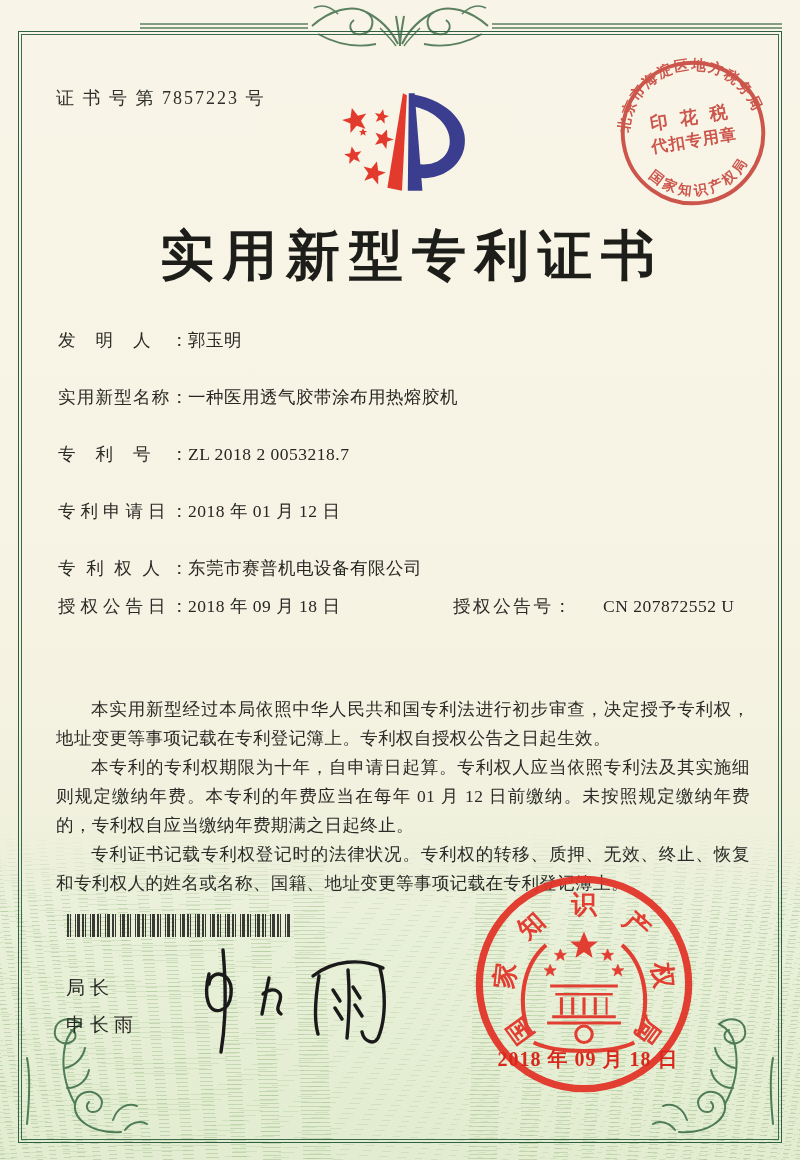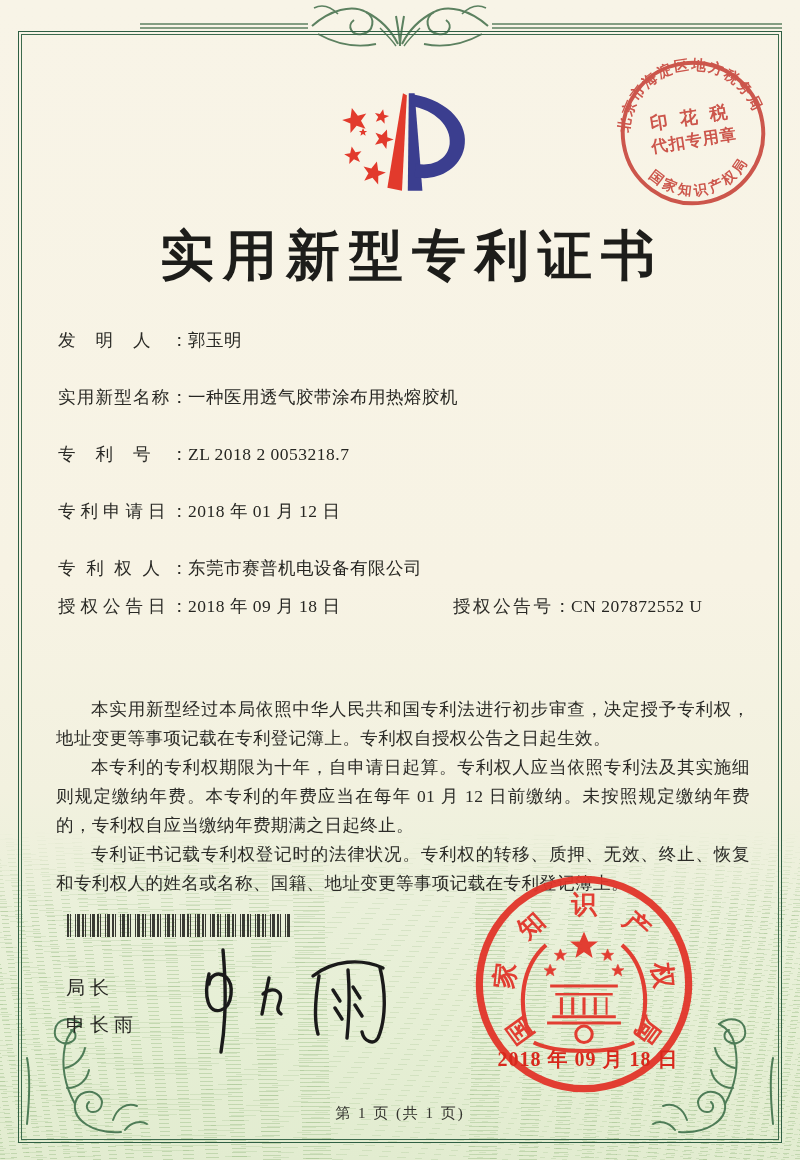--- a/index.html
+++ b/index.html
@@ -22,21 +22,21 @@
   .tax-stamp{left:604px;top:44px;transform:rotate(-9deg);opacity:.92;}
   .logo{left:328px;top:80px;}
   .title{position:absolute;left:0;top:208px;width:100%;margin:12px;text-align:center;
     font-size:54px;font-weight:700;letter-spacing:9px;color:#1d1d1a;}
   .fields{position:absolute;left:58px;top:328px;right:54px;font-size:17.5px;}
   .frow{display:flex;line-height:25px;margin-bottom:32px;position:relative;}
   .frow.addr{line-height:26px;margin-bottom:2px;}
   .frow.tight{margin-bottom:13px;}
   .flabel{display:inline-block;width:130px;flex:0 0 130px;text-align:justify;text-align-last:justify;color:#2a2a26;}
   .fvalue{flex:1;letter-spacing:.5px;}
-  .grantno{position:absolute;left:395px;top:0;display:flex;width:330px;}
+  .grantno{position:absolute;left:395px;top:0;display:flex;width:330px;gap:32px;}
   .grantno .flabel{width:118px;flex:0 0 118px;}
   .paras{position:absolute;left:56px;right:50px;top:695px;}
   .paras p{margin:0;font-size:17.5px;line-height:29px;text-indent:2em;text-align:justify;letter-spacing:.4px;color:#2b2b27;}
   .barcode{position:absolute;left:67px;top:914px;width:224px;height:23px;opacity:.88;
     background:repeating-linear-gradient(90deg,#22221e 0 2px,transparent 2px 3px,#22221e 3px 4px,transparent 4px 8px,#22221e 8px 9px,transparent 9px 10px,#22221e 10px 13px,transparent 13px 15px);}
   .officer-title{position:absolute;left:66px;top:975px;font-size:19px;letter-spacing:5px;}
   .officer-name{position:absolute;left:66px;top:1012px;font-size:19px;letter-spacing:5px;}
   .signature{left:185px;top:944px;}
   .seal{left:466px;top:866px;opacity:.95;}
   .seal-date{position:absolute;left:478px;top:1046px;width:220px;text-align:center;
@@ -90,20 +90,21 @@
       <path d="M54,96 C44,78 40,58 44,38 C46,28 52,20 60,16"></path>
       <path d="M60,16 C50,8 36,10 34,22 C32,32 42,38 50,34 C56,31 56,24 50,22"></path>
       <path d="M44,60 C54,58 62,50 64,40"></path>
       <path d="M46,80 C58,80 66,72 68,62"></path>
       <path d="M92,112 C96,100 106,94 116,98"></path>
       <path d="M104,122 C110,114 120,112 126,116"></path>
       <path d="M6,50 C10,70 8,96 6,116"></path>
     </g>
   </svg>
 
+  <div class="cert-no">证 书 号 第 7857223 号</div>
 
   <svg class="tax-stamp" width="178" height="178" viewBox="0 0 180 180">
     <defs>
       <path id="arcT" d="M 34,124 A 65,65 0 1 1 146,124" fill="none"></path>
       <path id="arcB" d="M 40,128 A 63,63 0 0 0 140,128" fill="none"></path>
     </defs>
     <circle cx="90" cy="90" r="71" fill="none" stroke="#c9493f" stroke-width="4"></circle>
     <text font-size="14.5" fill="#c9493f" font-weight="700" letter-spacing="2">
       <textPath href="#arcT" startOffset="50%" text-anchor="middle">北京市海淀区地方税务局</textPath>
     </text>
@@ -226,15 +227,14 @@
         <path d="M79,153 H151"></path>
         <circle cx="115" cy="164" r="8" stroke-width="3"></circle>
         <path d="M62,165 C50,135 54,98 78,77" stroke-width="4"></path>
         <path d="M168,165 C180,135 176,98 152,77" stroke-width="4"></path>
         <path d="M66,172 C88,183 142,183 164,172" stroke-width="4"></path>
       </g>
     </g>
   </svg>
   <div class="seal-date">2018 年 09 月 18 日</div>
 
-  <div class="footer">第 1 页 (共 1 页)</div>
 
 </div>
 
 </body></html>

